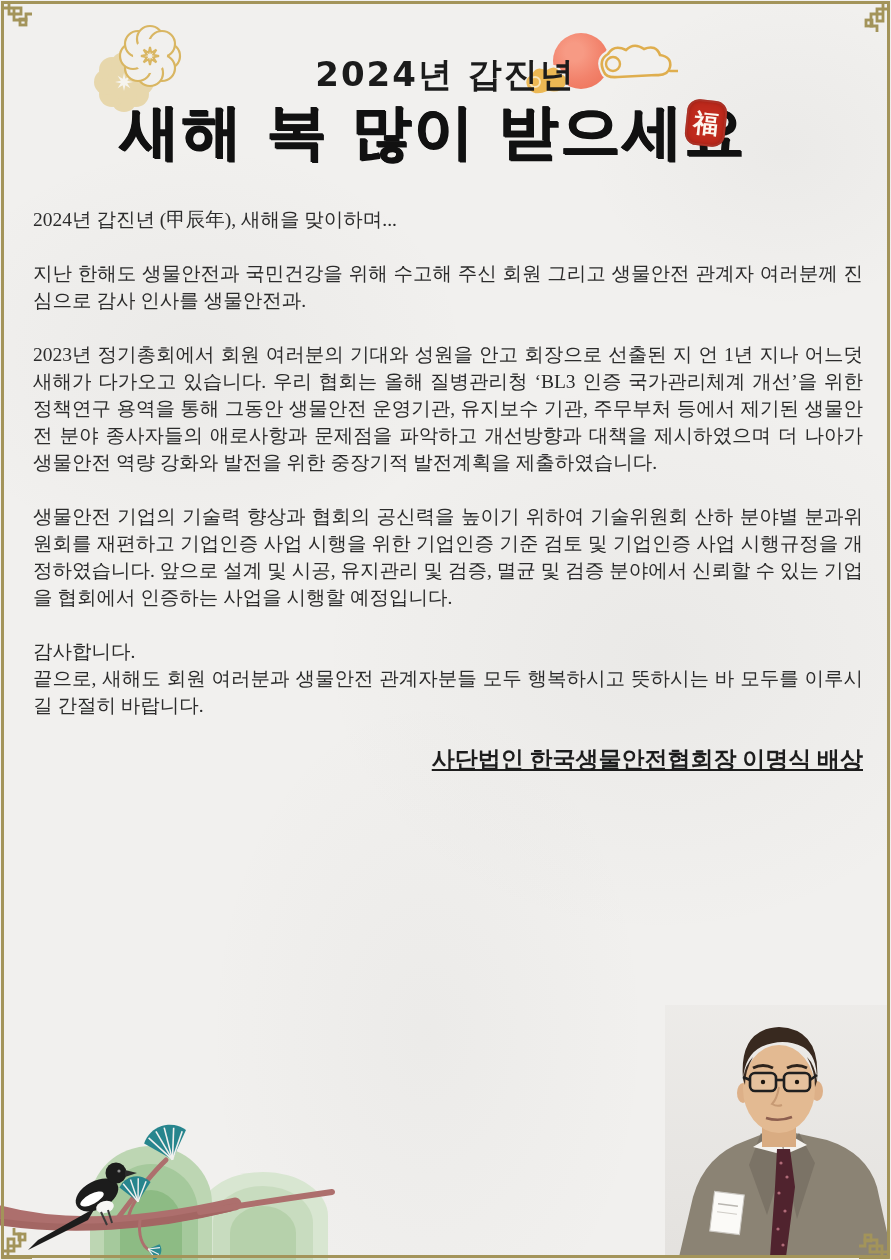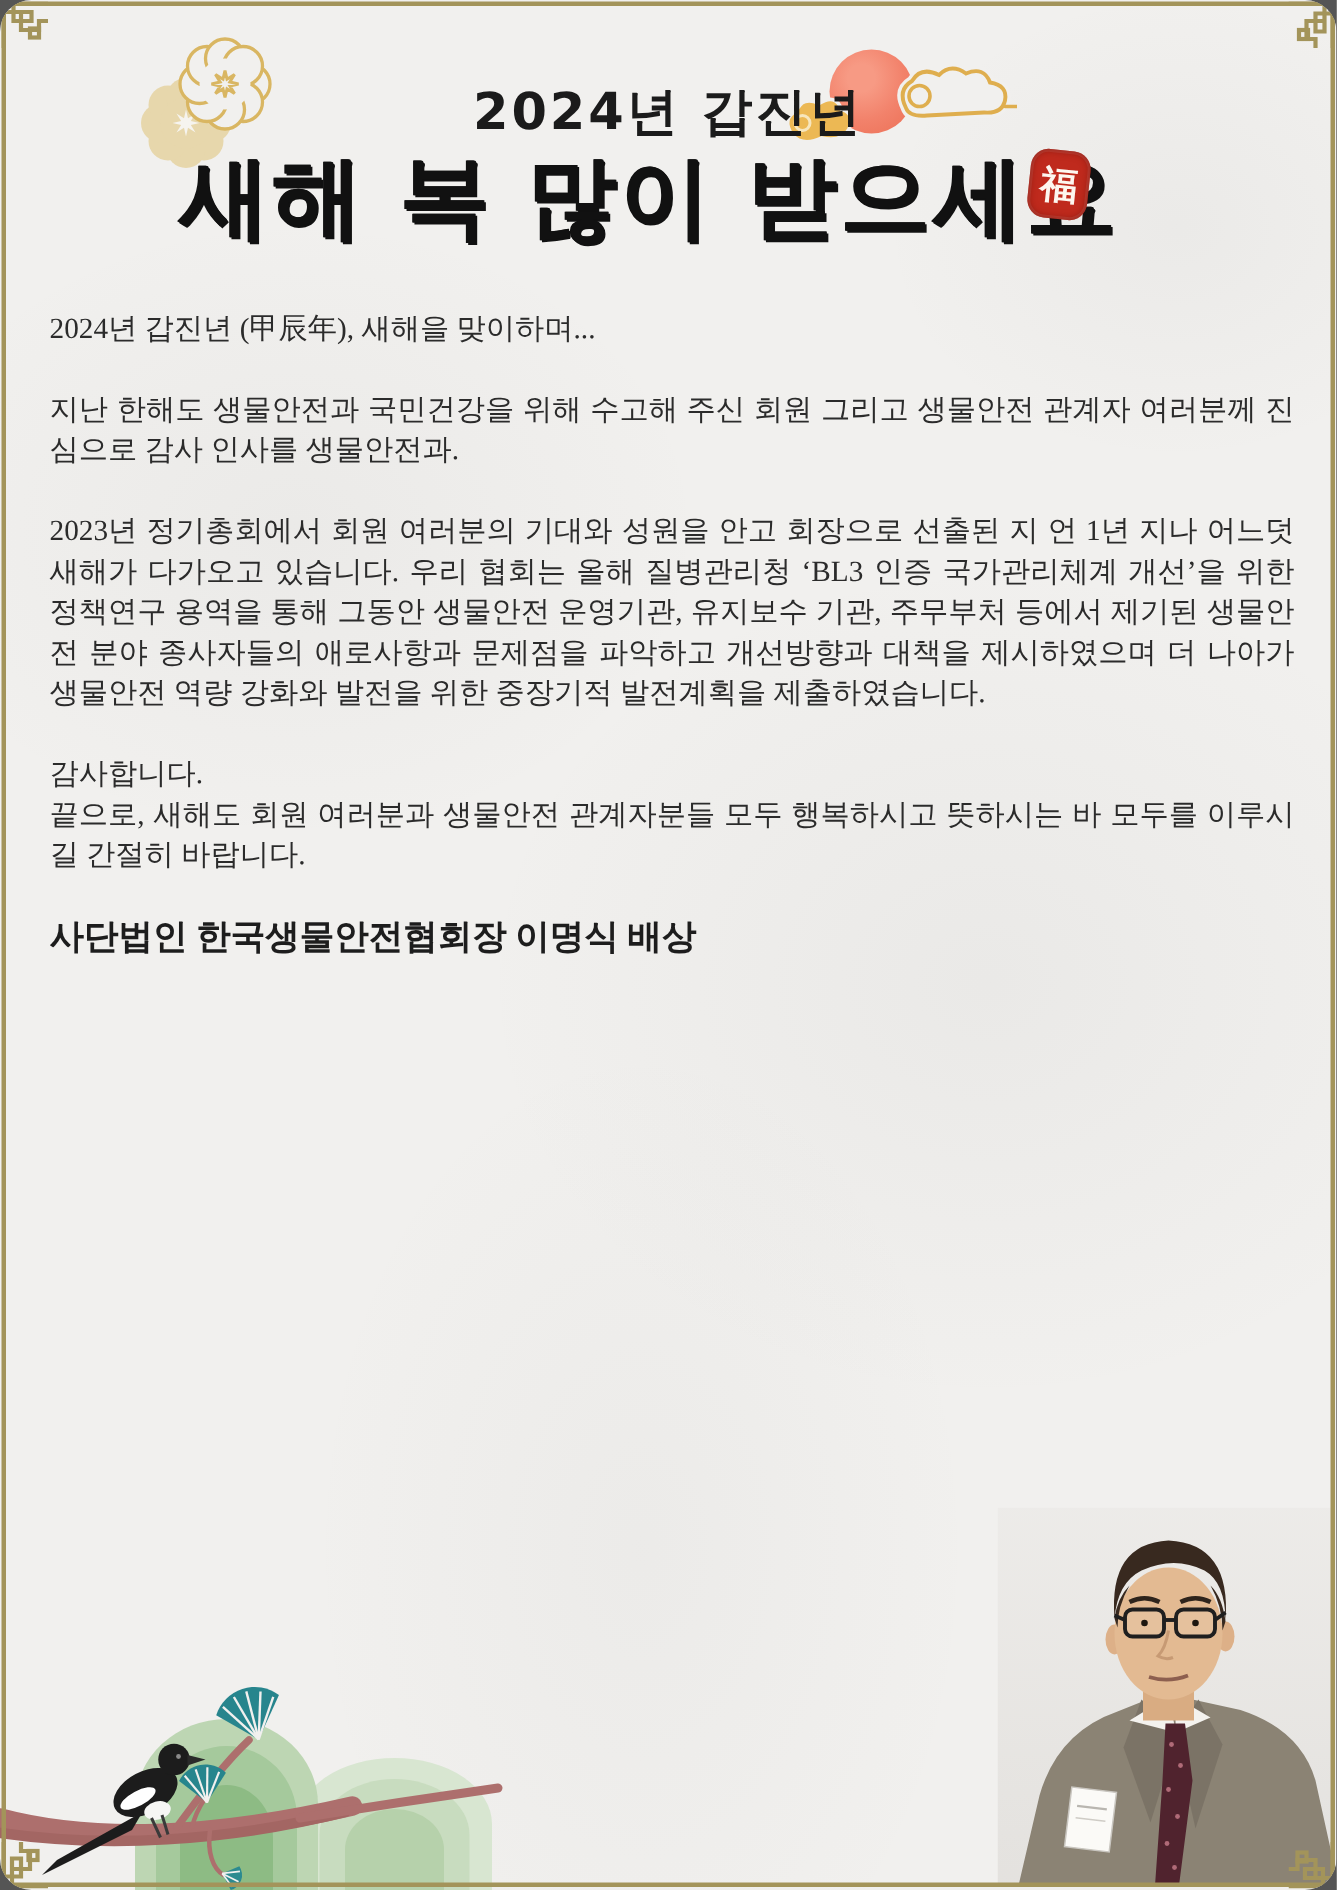--- a/index.html
+++ b/index.html
@@ -5,21 +5,20 @@
   html,body{margin:0;padding:0;background:#555;}
   .page{
     position:relative;width:891px;height:1260px;overflow:hidden;margin:0 auto;
     font-family:"Liberation Serif","DejaVu Serif",serif;
     background:
       radial-gradient(ellipse 420px 320px at 22% 28%, rgba(120,120,118,0.05), transparent 65%),
       radial-gradient(ellipse 520px 430px at 74% 52%, rgba(120,120,118,0.06), transparent 65%),
       radial-gradient(ellipse 340px 520px at 48% 82%, rgba(120,120,118,0.045), transparent 65%),
       radial-gradient(ellipse 300px 240px at 88% 12%, rgba(120,120,118,0.05), transparent 65%),
       #f1f0ee;
-    border-radius: 21px;
   }
   
   .frame-line{position:absolute;background:#a3945a;z-index:40;}
   .fl-top{top:1px;left:1px;right:1px;height:3px;}
   .fl-bottom{bottom:2px;left:1px;right:1px;height:3px;}
   .fl-left{left:1px;top:1px;bottom:2px;width:3px;}
   .fl-right{right:1px;top:1px;bottom:2px;width:3px;}
   .knot{position:absolute;width:32px;height:32px;z-index:41;}
   .knot.tl{top:0;left:0;}
   .knot.tr{top:0;right:0;transform:rotate(90deg);}
@@ -52,21 +51,21 @@
     box-shadow:inset 0 0 0 2px rgba(255,255,255,0.08), inset 0 0 6px #7e150c;
   }
   .stamp span{color:#fdf6ef;font-size:25px;font-weight:bold;font-family:"Liberation Serif",serif;}
   
   .letter{
     position:absolute;left:33px;right:28px;top:206px;z-index:10;
     font-size:19.5px;line-height:27px;color:#2b2b2b;text-align:justify;
   }
   .letter p{margin:0 0 27px 0;}
   .sig-date{text-align:center;font-size:23px;font-weight:bold;color:#1d1d1d;margin-top:6px;white-space:pre;}
-  .sig-name{text-align:left;font-size:23px;font-weight:bold;color:#1d1d1d;margin-top:17px;}
+  .sig-name{text-align:right;font-size:23px;font-weight:bold;color:#1d1d1d;margin-top:17px;text-decoration:underline;}
   
   .hill{position:absolute;z-index:1;}
   .hill div{position:absolute;border-radius:50% 50% 0 0;}
   .hill1{left:90px;top:1146px;width:122px;height:114px;}
   .hill1 .l1{left:0;top:0;width:122px;height:114px;background:#bdd6b3;}
   .hill1 .l2{left:14px;top:18px;width:94px;height:96px;background:#a5c99c;}
   .hill1 .l3{left:30px;top:44px;width:62px;height:70px;background:#8dbb84;}
   .hill2{left:198px;top:1172px;width:130px;height:88px;}
   .hill2 .l1{left:0;top:0;width:130px;height:88px;background:#d8e6d1;}
   .hill2 .l2{left:15px;top:14px;width:100px;height:74px;background:#c8dcbf;}
@@ -251,20 +250,21 @@
   <div class="year-label">2024년 갑진년</div>
   <div class="main-title">새해 복 많이 받으세요</div>
   <div class="stamp">
     <span>福</span>
   </div>
 
   <div class="letter">
     <p class="para">2024년 갑진년 (甲辰年), 새해을 맞이하며...</p>
     <p class="para">지난 한해도 생물안전과 국민건강을 위해 수고해 주신 회원 그리고 생물안전 관계자 여러분께 진심으로 감사 인사를 생물안전과.</p>
     <p class="para">2023년 정기총회에서 회원 여러분의 기대와 성원을 안고 회장으로 선출된 지 언 1년 지나 어느덧 새해가 다가오고 있습니다. 우리 협회는 올해 질병관리청 ‘BL3 인증 국가관리체계 개선’을 위한 정책연구 용역을 통해 그동안 생물안전 운영기관, 유지보수 기관, 주무부처 등에서 제기된 생물안전 분야 종사자들의 애로사항과 문제점을 파악하고 개선방향과 대책을 제시하였으며 더 나아가 생물안전 역량 강화와 발전을 위한 중장기적 발전계획을 제출하였습니다.</p>
+    <p class="para">생물안전 기업의 기술력 향상과 협회의 공신력을 높이기 위하여 기술위원회 산하 분야별 분과위원회를 재편하고 기업인증 사업 시행을 위한 기업인증 기준 검토 및 기업인증 사업 시행규정을 개정하였습니다. 앞으로 설계 및 시공, 유지관리 및 검증, 멸균 및 검증 분야에서 신뢰할 수 있는 기업을 협회에서 인증하는 사업을 시행할 예정입니다.</p>
     <p class="para" style="margin-bottom:0">감사합니다.</p>
     <p class="para">끝으로, 새해도 회원 여러분과 생물안전 관계자분들 모두 행복하시고 뜻하시는 바 모두를 이루시길 간절히 바랍니다.</p>
     <div class="sig-name">사단법인 한국생물안전협회장 이명식 배상</div>
   </div>
 
   <div class="frame-line fl-top"></div>
   <div class="frame-line fl-bottom"></div>
   <div class="frame-line fl-left"></div>
   <div class="frame-line fl-right"></div>
 

